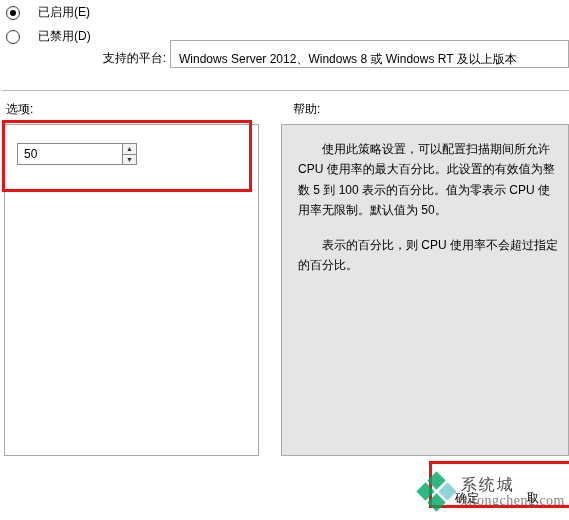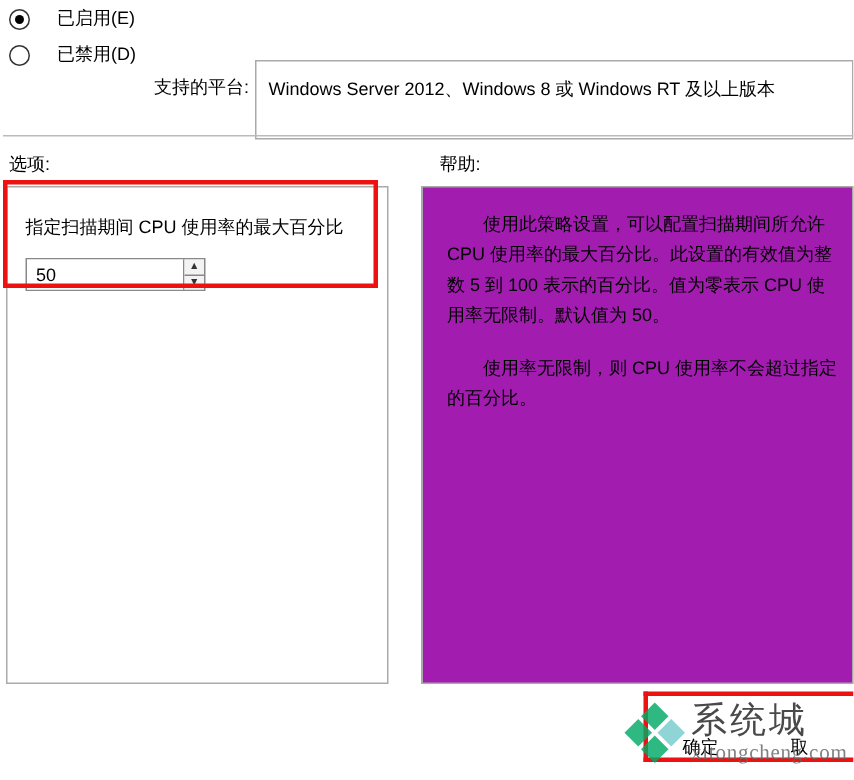--- a/index.html
+++ b/index.html
@@ -34,21 +34,21 @@
   }
   .supported-label {
     position: absolute;
     top: 50px;
     right: 403px;
     text-align: center;
   }
   .supported-box {
     position: absolute;
     left: 170px; top: 40px;
-    width: 399px; height: 53px;
+    width: 399px; height: 28px;
     border: 1px solid #aaa;
     padding: 10px 8px 0 8px;
     font-size: 12px;
     color: #000;
     white-space: nowrap;
     overflow: hidden;
   }
   .hline {
     position: absolute;
     left: 2px; right: 0; top: 90px;
@@ -102,21 +102,21 @@
     cursor: pointer;
     background: #f3f3f3;
   }
   .spin-btns div:first-child { border-bottom: 1px solid #888; }
 
   .help-panel {
     position: absolute;
     left: 281px; top: 124px;
     width: 288px; height: 332px;
     border: 1px solid #aaa;
-    background: #a21caf;
+    background: #e5e5e5;
     padding: 14px 8px 10px 16px;
     line-height: 1.7;
     overflow: hidden;
   }
   .help-panel p { margin: 0 0 14px 0; white-space: normal; }
   .help-panel p.indent { text-indent: 2em; }
 
   .bottom-hl {
     position: absolute;
     left: 429px; top: 461px;
@@ -142,21 +142,21 @@
   .wm-icon { position: relative; width: 36px; height: 36px; }
   .wm-icon .sq {
     position: absolute; width: 13px; height: 13px;
     background: #0a6; transform: rotate(45deg);
   }
   .wm-icon .a { left: 11px; top: 0; }
   .wm-icon .b { left: 0; top: 11px; }
   .wm-icon .c { left: 22px; top: 11px; background: #7cc; }
   .wm-icon .d { left: 11px; top: 22px; }
   .wm-text { display: flex; flex-direction: column; line-height: 1.1; }
-  .wm-text .cn { font-size: 24px; color: #222; letter-spacing: 2px; font-weight: 500;}
+  .wm-text .cn { font-size: 16px; color: #222; letter-spacing: 2px; font-weight: 500;}
   .wm-text .en { font-size: 14px; color: #666; letter-spacing: 0.5px; font-family: Liberation Serif, serif;}
 </style>
 </head>
 <body>
 
 <div class="radio-row r1">
   <span class="radio">
       <span class="dot"></span>
     </span>
   <span>已启用(E)</span>
@@ -170,34 +170,33 @@
 <div class="supported-box">
   <span>Windows Server 2012、Windows 8 或 Windows RT 及以上版本</span>
 </div>
 
 <div class="hline"></div>
 
 <div class="section-label options">选项:</div>
 <div class="section-label help">帮助:</div>
 
 <div class="options-panel">
-  <div class="opt-label">指定扫描期间 CPU 使用率的最大百分比</div>
   <div class="spinner">
     <input type="text" value="50" style="">
     <div class="spin-btns">
       <div>▲</div>
       <div>▼</div>
     </div>
   </div>
 </div>
 <div class="options-highlight"></div>
 
 <div class="help-panel">
   <p class="indent">使用此策略设置，可以配置扫描期间所允许 CPU 使用率的最大百分比。此设置的有效值为整数 5 到 100 表示的百分比。值为零表示 CPU 使用率无限制。默认值为 50。</p>
-  <p class="indent">使用率无限制，则 CPU 使用率不会超过指定的百分比。</p>
+  <p class="indent">表示的百分比，则 CPU 使用率不会超过指定的百分比。</p>
 </div>
 
 <div class="bottom-hl"></div>
 <div class="ok-btn-area">
   <span>确定</span>
   <span>取</span>
 </div>
 
 <div class="watermark">
   <div class="wm-icon">

